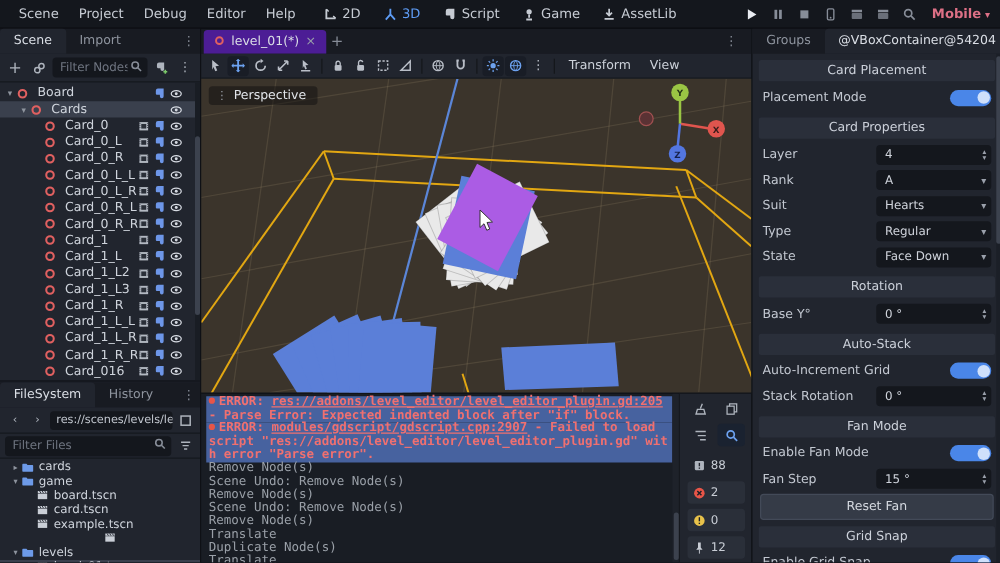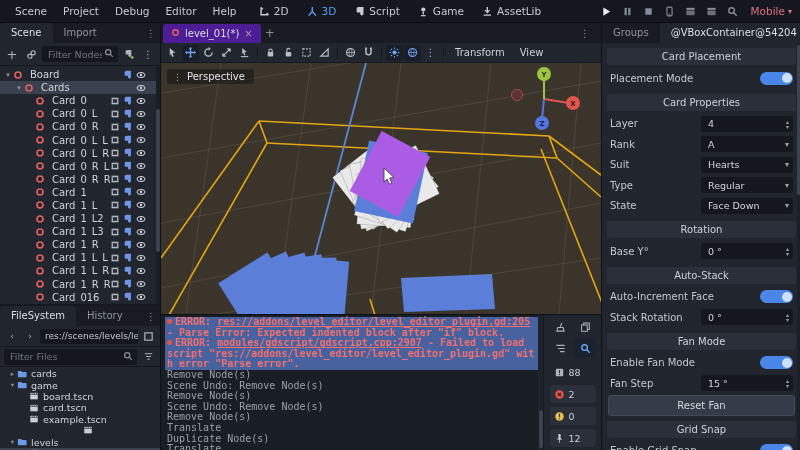--- a/index.html
+++ b/index.html
@@ -11,21 +11,21 @@
   .menus{display:flex;align-items:center;margin-left:8px;gap:2px;}
   .menu-item{padding:0 7px;line-height:21px;font-size:10.5px;color:#c6cbd3;cursor:default;}
   .workspaces{position:absolute;left:50%;top:0;transform:translateX(-50%);display:flex;align-items:center;height:22px;gap:4px;}
   .ws-btn{display:flex;align-items:center;gap:4px;padding:0 7px;height:20px;border-radius:3px;color:#c6cbd3;font-size:10.5px;font-weight:normal;}
   .ws-btn .ic{width:11px;height:11px;}
   .ws-btn.active{color:#5e9cf5;}
   .runbar{margin-left:auto;display:flex;align-items:center;gap:3px;margin-right:8px;}
   .run-btn{width:18px;height:18px;display:flex;align-items:center;justify-content:center;color:#878d98;}
   .run-btn .ic{width:11px;height:11px;}
   .run-btn.primary{color:#e9ecf1;}
-  .renderer{display:flex;align-items:center;gap:3px;color:#dd7086;font-size:10.5px;font-weight:normal;margin-left:6px;}
+  .renderer{display:flex;align-items:center;gap:3px;color:#dd7086;font-size:10.5px;font-weight:bold;margin-left:6px;}
   .renderer .chev{font-size:8px;}
   
   .main{flex:1;display:flex;min-height:0;}
   .left{width:160px;flex:none;display:flex;flex-direction:column;background:#15181f;border-right:1px solid #0e1015;}
   .center{width:440px;flex:none;display:flex;flex-direction:column;min-width:0;}
   .right{width:199px;flex:none;display:flex;flex-direction:column;background:#21252e;border-left:1px solid #0e1015;}
   
   .dock-tabs{height:20px;flex:none;display:flex;background:#181b22;align-items:flex-end;position:relative;}
   .dtab{padding:0 11px;line-height:20px;font-size:10px;color:#8e949e;}
   .dtab.active{background:#21252e;color:#dbdfe6;border-radius:3px 3px 0 0;}
@@ -1034,21 +1034,21 @@
             <span class="field">
               <span class="fv">0 °</span>
               <span class="spin-arrows">
                 <span>▴</span>
                 <span>▾</span>
               </span>
             </span>
           </div>
           <div class="sect-h">Auto-Stack</div>
           <div class="irow">
-            <span class="lbl">Auto-Increment Face</span>
+            <span class="lbl">Auto-Increment Grid</span>
             <span class="toggle">
               <span class="knob"></span>
             </span>
           </div>
           <div class="irow">
             <span class="lbl">Stack Rotation</span>
             <span class="field">
               <span class="fv">0 °</span>
               <span class="spin-arrows">
                 <span>▴</span>

